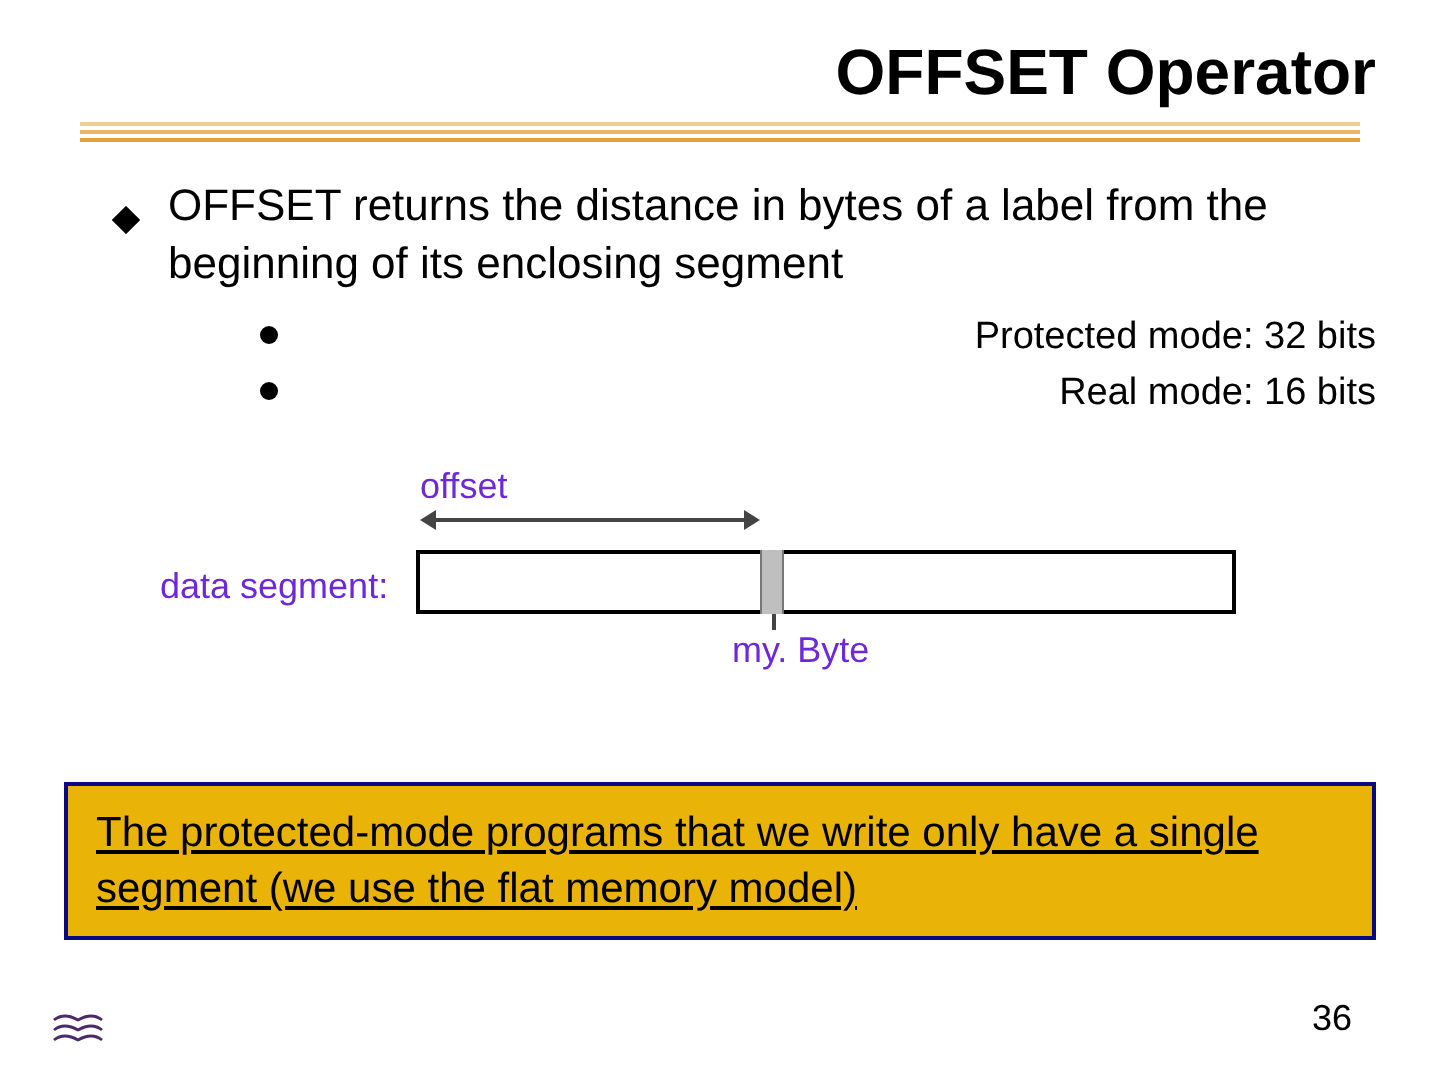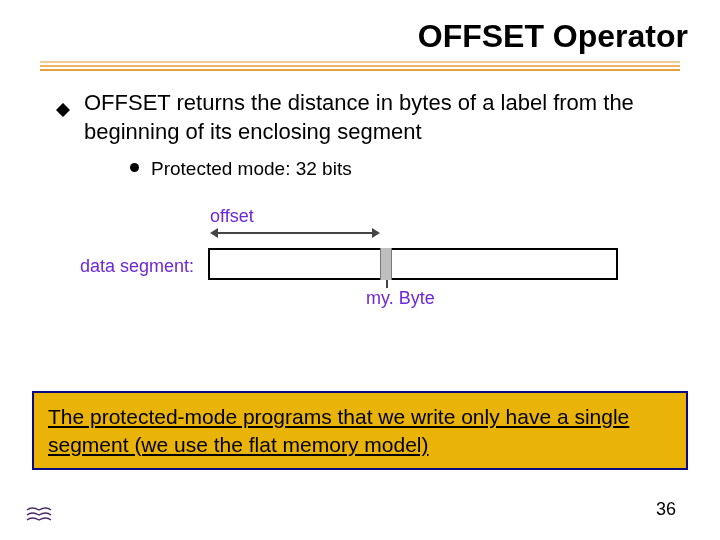--- a/index.html
+++ b/index.html
@@ -6,21 +6,21 @@
   html, body { width: 720px; height: 540px; background: #fff; font-family: Arial, Helvetica, sans-serif; color: #000; }
   .slide { position: relative; width: 720px; height: 540px; padding: 18px 32px 0 32px; }
   .title { font-family: "Comic Sans MS", "Comic Sans", cursive, Arial; font-weight: bold; font-size: 32px; text-align: right; margin-bottom: 6px; }
   .accent-lines { margin: 0 auto 18px auto; width: 640px; }
   .accent-lines div { height: 2px; background: #e6a23c; margin-bottom: 2px; }
   .accent-lines div:nth-child(1){ opacity:.55 }
   .accent-lines div:nth-child(2){ opacity:.8 }
   .accent-lines div:nth-child(3){ opacity:1 }
   .bullet-1 { display: flex; align-items: flex-start; font-size: 22px; line-height: 1.3; margin-left: 24px; margin-bottom: 10px; }
   .bullet-1 .icon { flex: 0 0 auto; margin-right: 14px; margin-top: 7px; }
-  .bullet-2 { display: flex; align-items: flex-start; font-size: 19px; line-height: 1.35; margin-left: 98px; margin-bottom: 2px; }
+  .bullet-2 { display: flex; align-items: flex-start; font-size: 19px; line-height: 1.35; margin-left: 98px; margin-bottom: 2px; justify-content: space-between; }
   .bullet-2 .icon { flex: 0 0 auto; margin-right: 12px; margin-top: 7px; }
   .dot { width: 9px; height: 9px; border-radius: 50%; background: #000; display: inline-block; }
   .diagram { margin: 24px auto 0 auto; width: 560px; position: relative; height: 130px; }
   .diag-label { position: absolute; font-family: Arial; font-size: 18px; color: #6d28d9; }
   .offset-label { left: 130px; top: 0; }
   .offset-arrow { position: absolute; left: 130px; top: 22px; width: 170px; height: 14px; }
   .offset-arrow .head-l, .offset-arrow .head-r { position:absolute; top:0; width:0; height:0; border-top:5px solid transparent; border-bottom:5px solid transparent; }
   .offset-arrow .head-l { left:0; border-right:8px solid #444; }
   .offset-arrow .head-r { right:0; border-left:8px solid #444; }
   .offset-arrow .line { position:absolute; left:6px; right:6px; top:4px; height:2px; background:#444; }
@@ -55,20 +55,24 @@
           <rect x="2" y="2" width="10" height="10" fill="#000" transform="rotate(45 7 7)"></rect>
         </svg>
     </span>
     <span>OFFSET returns the distance in bytes of a label from the beginning of its enclosing segment</span>
   </div>
 
   <div class="bullet-2">
     <span class="icon dot"></span>
     <span>Protected mode: 32 bits</span>
   </div>
+  <div class="bullet-2">
+    <span class="icon dot"></span>
+    <span>Real mode: 16 bits</span>
+  </div>
 
   <div class="diagram">
     <div class="diag-label offset-label">offset</div>
     <div class="offset-arrow">
       <span class="head-l"></span>
         <span class="line"></span>
         <span class="head-r"></span>
     </div>
     <div class="diag-label segment-label">data segment:</div>
     <div class="segment-box"></div>

